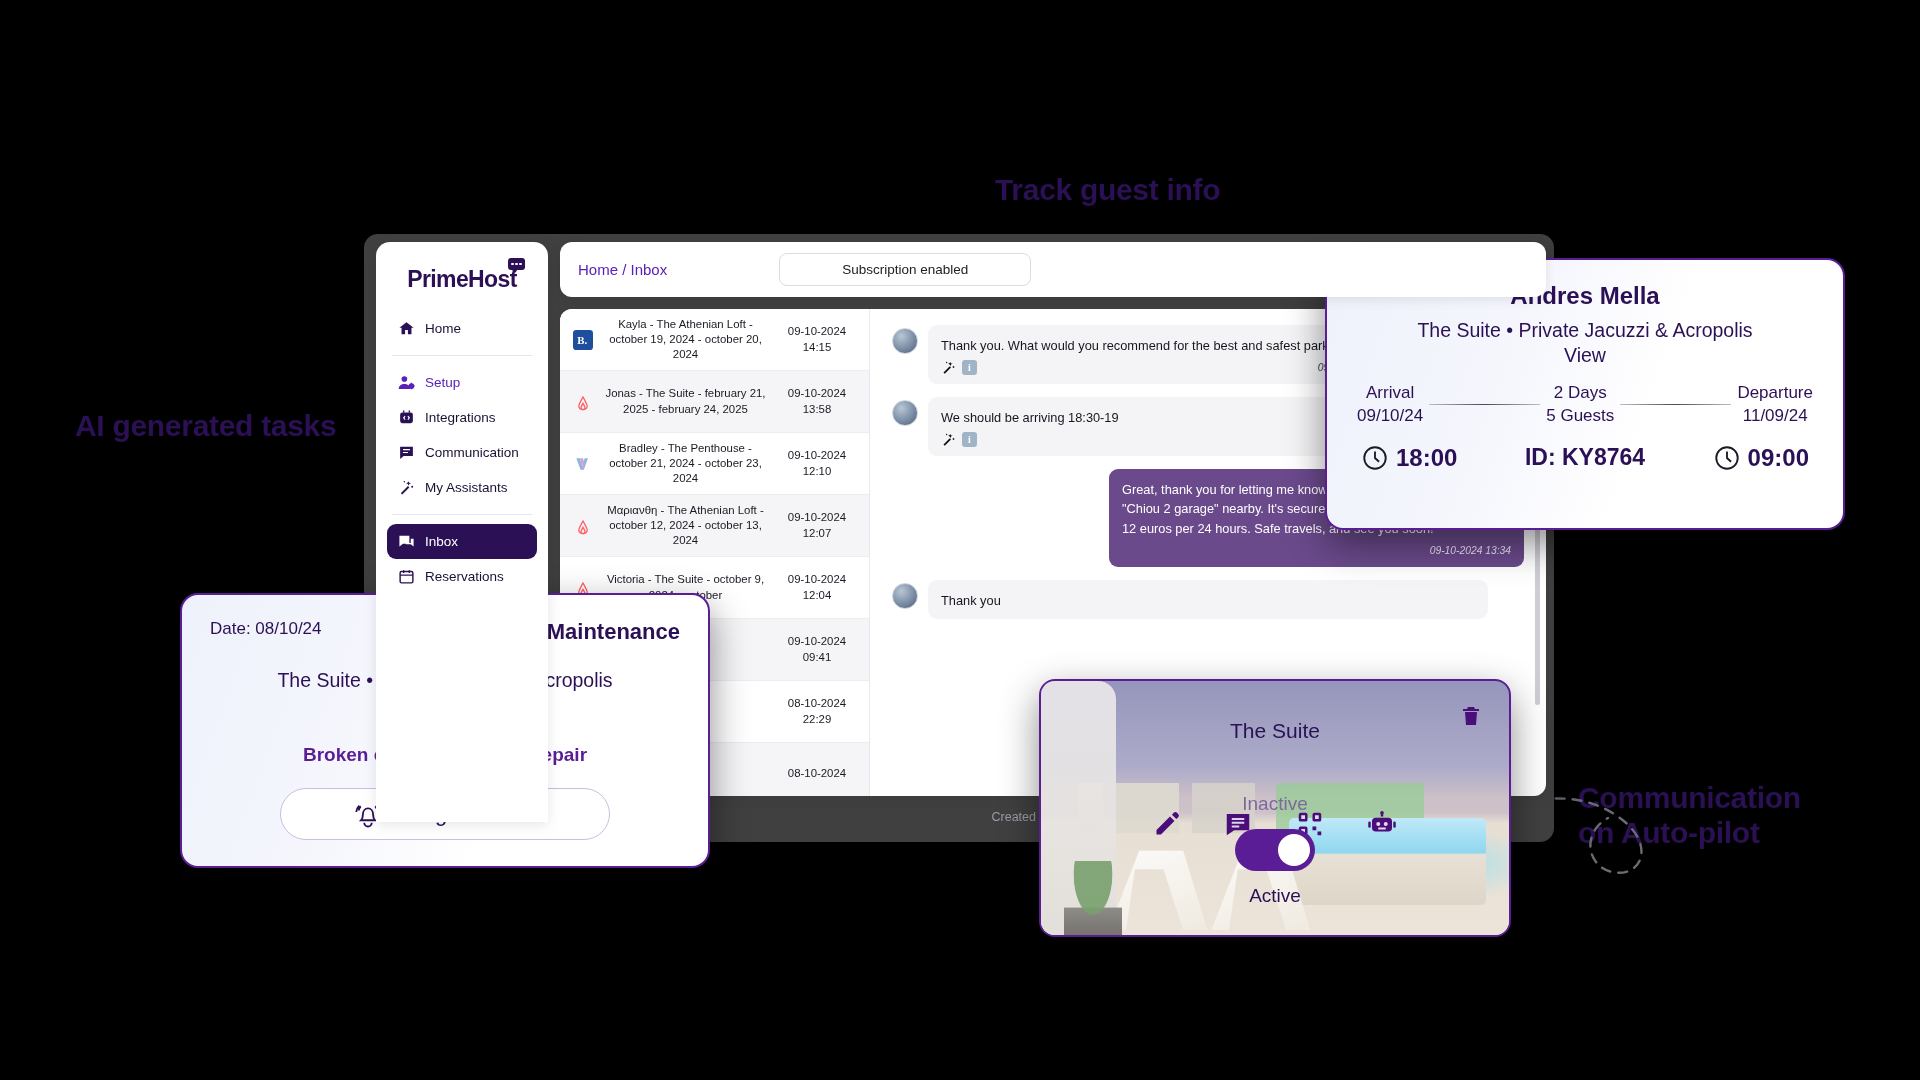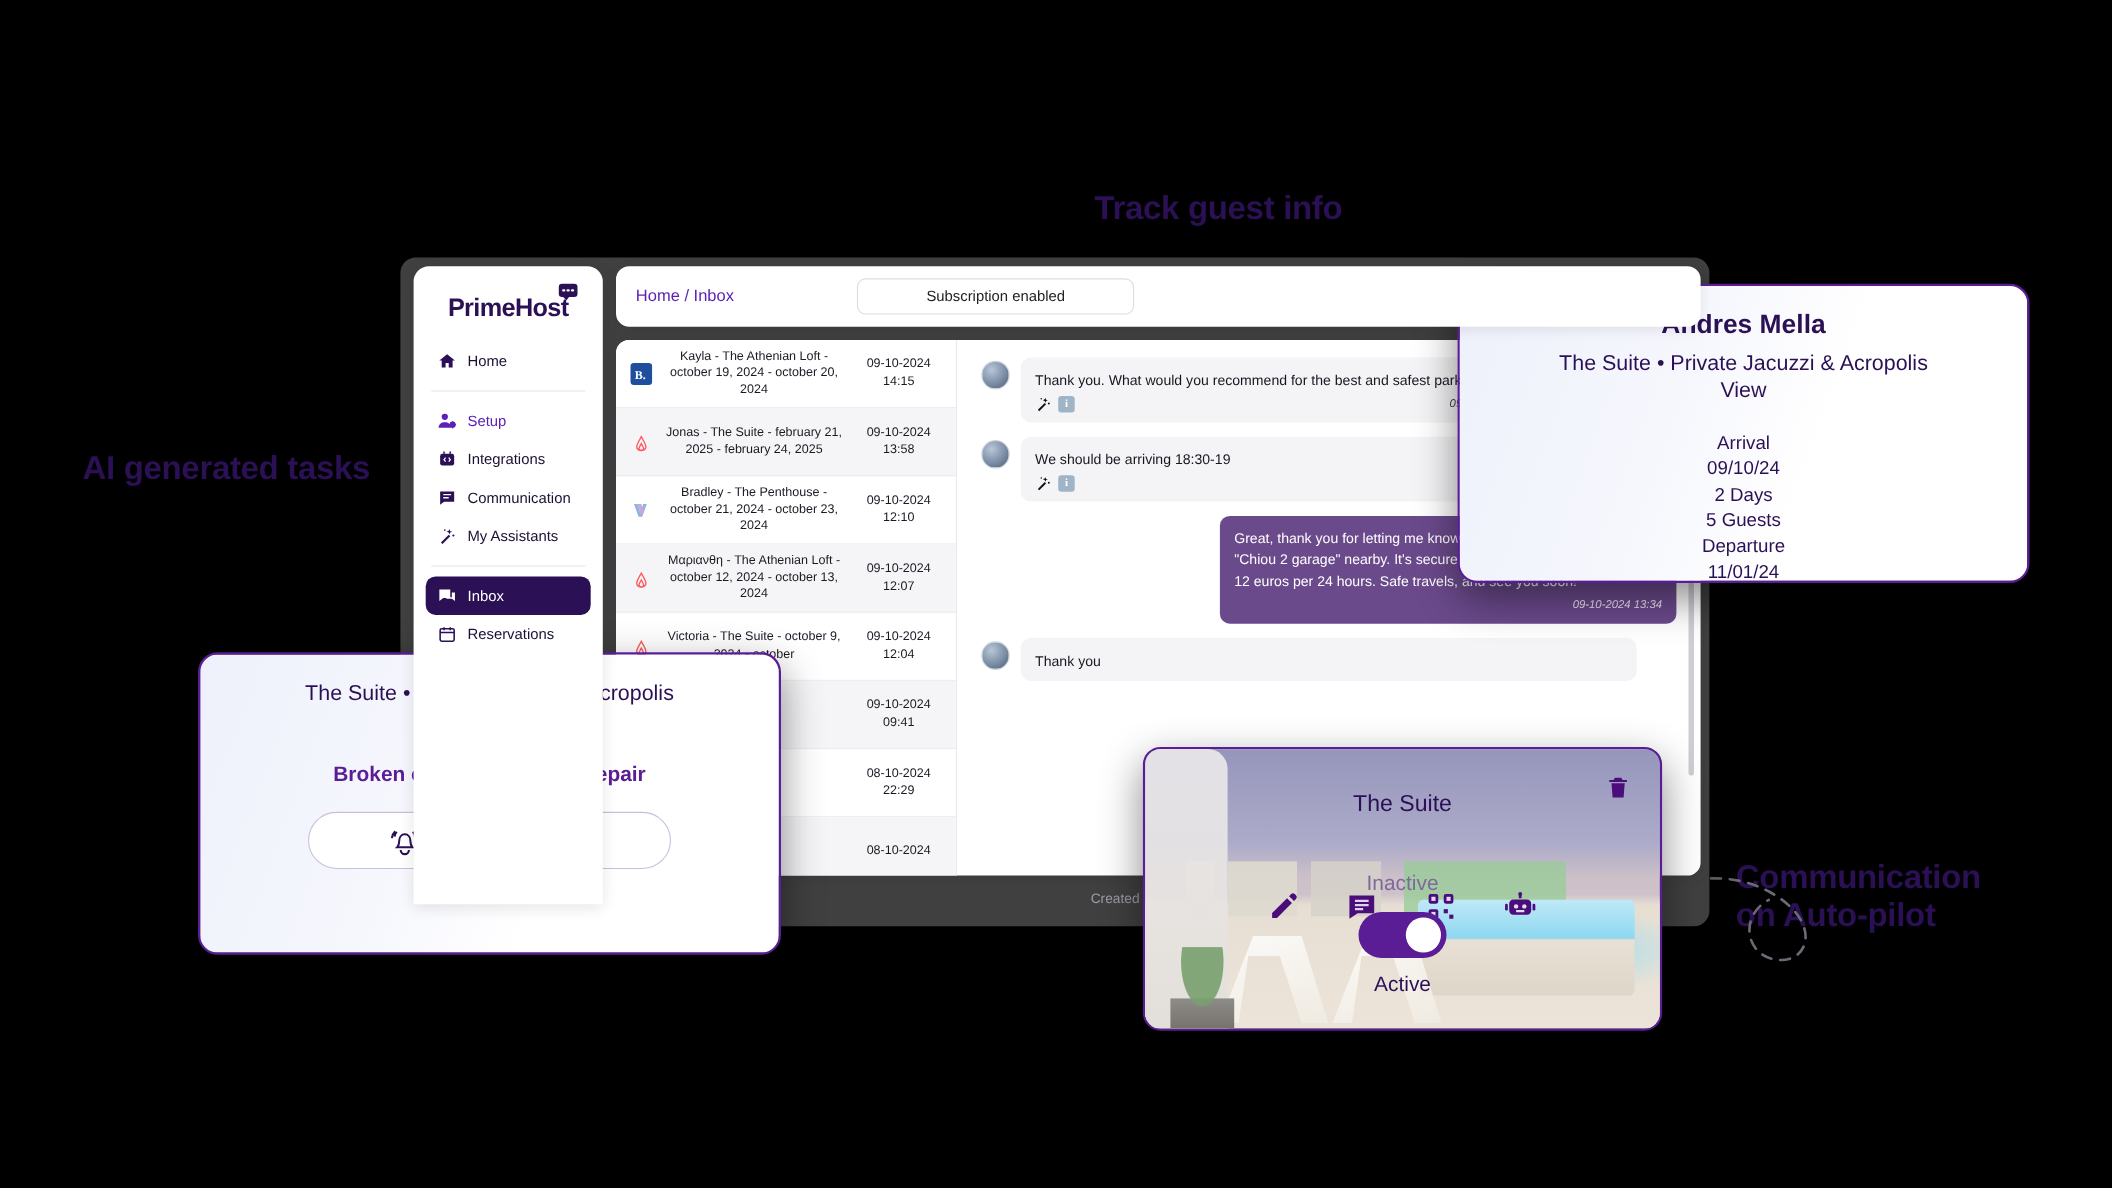--- a/index.html
+++ b/index.html
@@ -173,21 +173,21 @@
   #guestcard .gname {
     text-align: center; font-size: 24px; font-weight: bold;
     color: #2b1055; margin-top: 22px;
   }
   #guestcard .gprop {
     text-align: center; font-size: 19.5px; color: #2b1055;
     line-height: 1.3; margin-top: 8px; padding: 0 72px;
   }
   #guestcard .grid3 {
     display: flex; align-items: center; justify-content: flex-end;
-    margin-top: 22px; padding: 0 30px; flex-direction: column;
+    margin-top: 12px; padding: 0 30px;
   }
   #guestcard .col { text-align: center; color: #2b1055; font-size: 17px; line-height: 1.38; }
   #guestcard .rule { flex: 1; height: 1px; background: linear-gradient(90deg,#bdbdc8,#4a4a57,#bdbdc8); margin: 0 6px; }
   #guestcard .row2 {
     display: flex; align-items: center; justify-content: space-between;
     margin-top: 16px; padding: 0 34px;
   }
   #guestcard .timepair { display: flex; gap: 7px; }
   #guestcard .timeval { font-size: 24px; font-weight: bold; color: #2b1055; }
   #guestcard .idval { font-size: 23px; font-weight: bold; color: #2b1055; }
@@ -569,21 +569,21 @@
         <div>09/10/24</div>
       </div>
       <div class="rule"></div>
       <div class="col">
         <div>2 Days</div>
         <div>5 Guests</div>
       </div>
       <div class="rule"></div>
       <div class="col">
         <div>Departure</div>
-        <div>11/01/24</div>
+        <div>11/09/24</div>
       </div>
     </div>
     <div class="row2">
       <div class="timepair">
         <svg width="28" height="28" viewBox="0 0 24 24" fill="none" stroke="#1a1a28" stroke-width="1.6">
             <circle cx="12" cy="12" r="9.2"></circle>
             <path d="M12 6.5V12l3.5 3.2"></path>
           </svg>
         <span class="timeval">18:00</span>
       </div>
@@ -592,20 +592,24 @@
         <svg width="28" height="28" viewBox="0 0 24 24" fill="none" stroke="#1a1a28" stroke-width="1.6">
             <circle cx="12" cy="12" r="9.2"></circle>
             <path d="M12 6.5V12l3.5 3.2"></path>
           </svg>
         <span class="timeval">09:00</span>
       </div>
     </div>
   </div>
 
   <div class="fcard" id="maintcard">
+    <div class="mtop">
+      <div class="mdate">Date: 08/10/24</div>
+      <div class="mtitle">Maintenance</div>
+    </div>
     <div class="mprop">The Suite • Private Jacuzzi &amp; Acropolis View</div>
     <div class="mnote">Broken chair, arrange for repair</div>
     <div class="mbtn">
       <svg width="30" height="30" viewBox="0 0 24 24" fill="none" stroke="#2b1055" stroke-width="1.5">
         <path d="M9 19a3 3 0 006 0"></path>
         <path d="M6.5 17h11c-1.2-1.2-1.4-2.4-1.4-4.4 0-2.8-1.6-5.1-4.1-5.1S7.9 9.8 7.9 12.6c0 2-.2 3.2-1.4 4.4z"></path>
         <path d="M4.6 9.2a5.5 5.5 0 011.6-3.4M2.6 10.4a8 8 0 012.4-5.1M19.4 9.2a5.5 5.5 0 00-1.6-3.4M21.4 10.4a8 8 0 00-2.4-5.1"></path>
       </svg>
       <span>Assign contact</span>
     </div>

